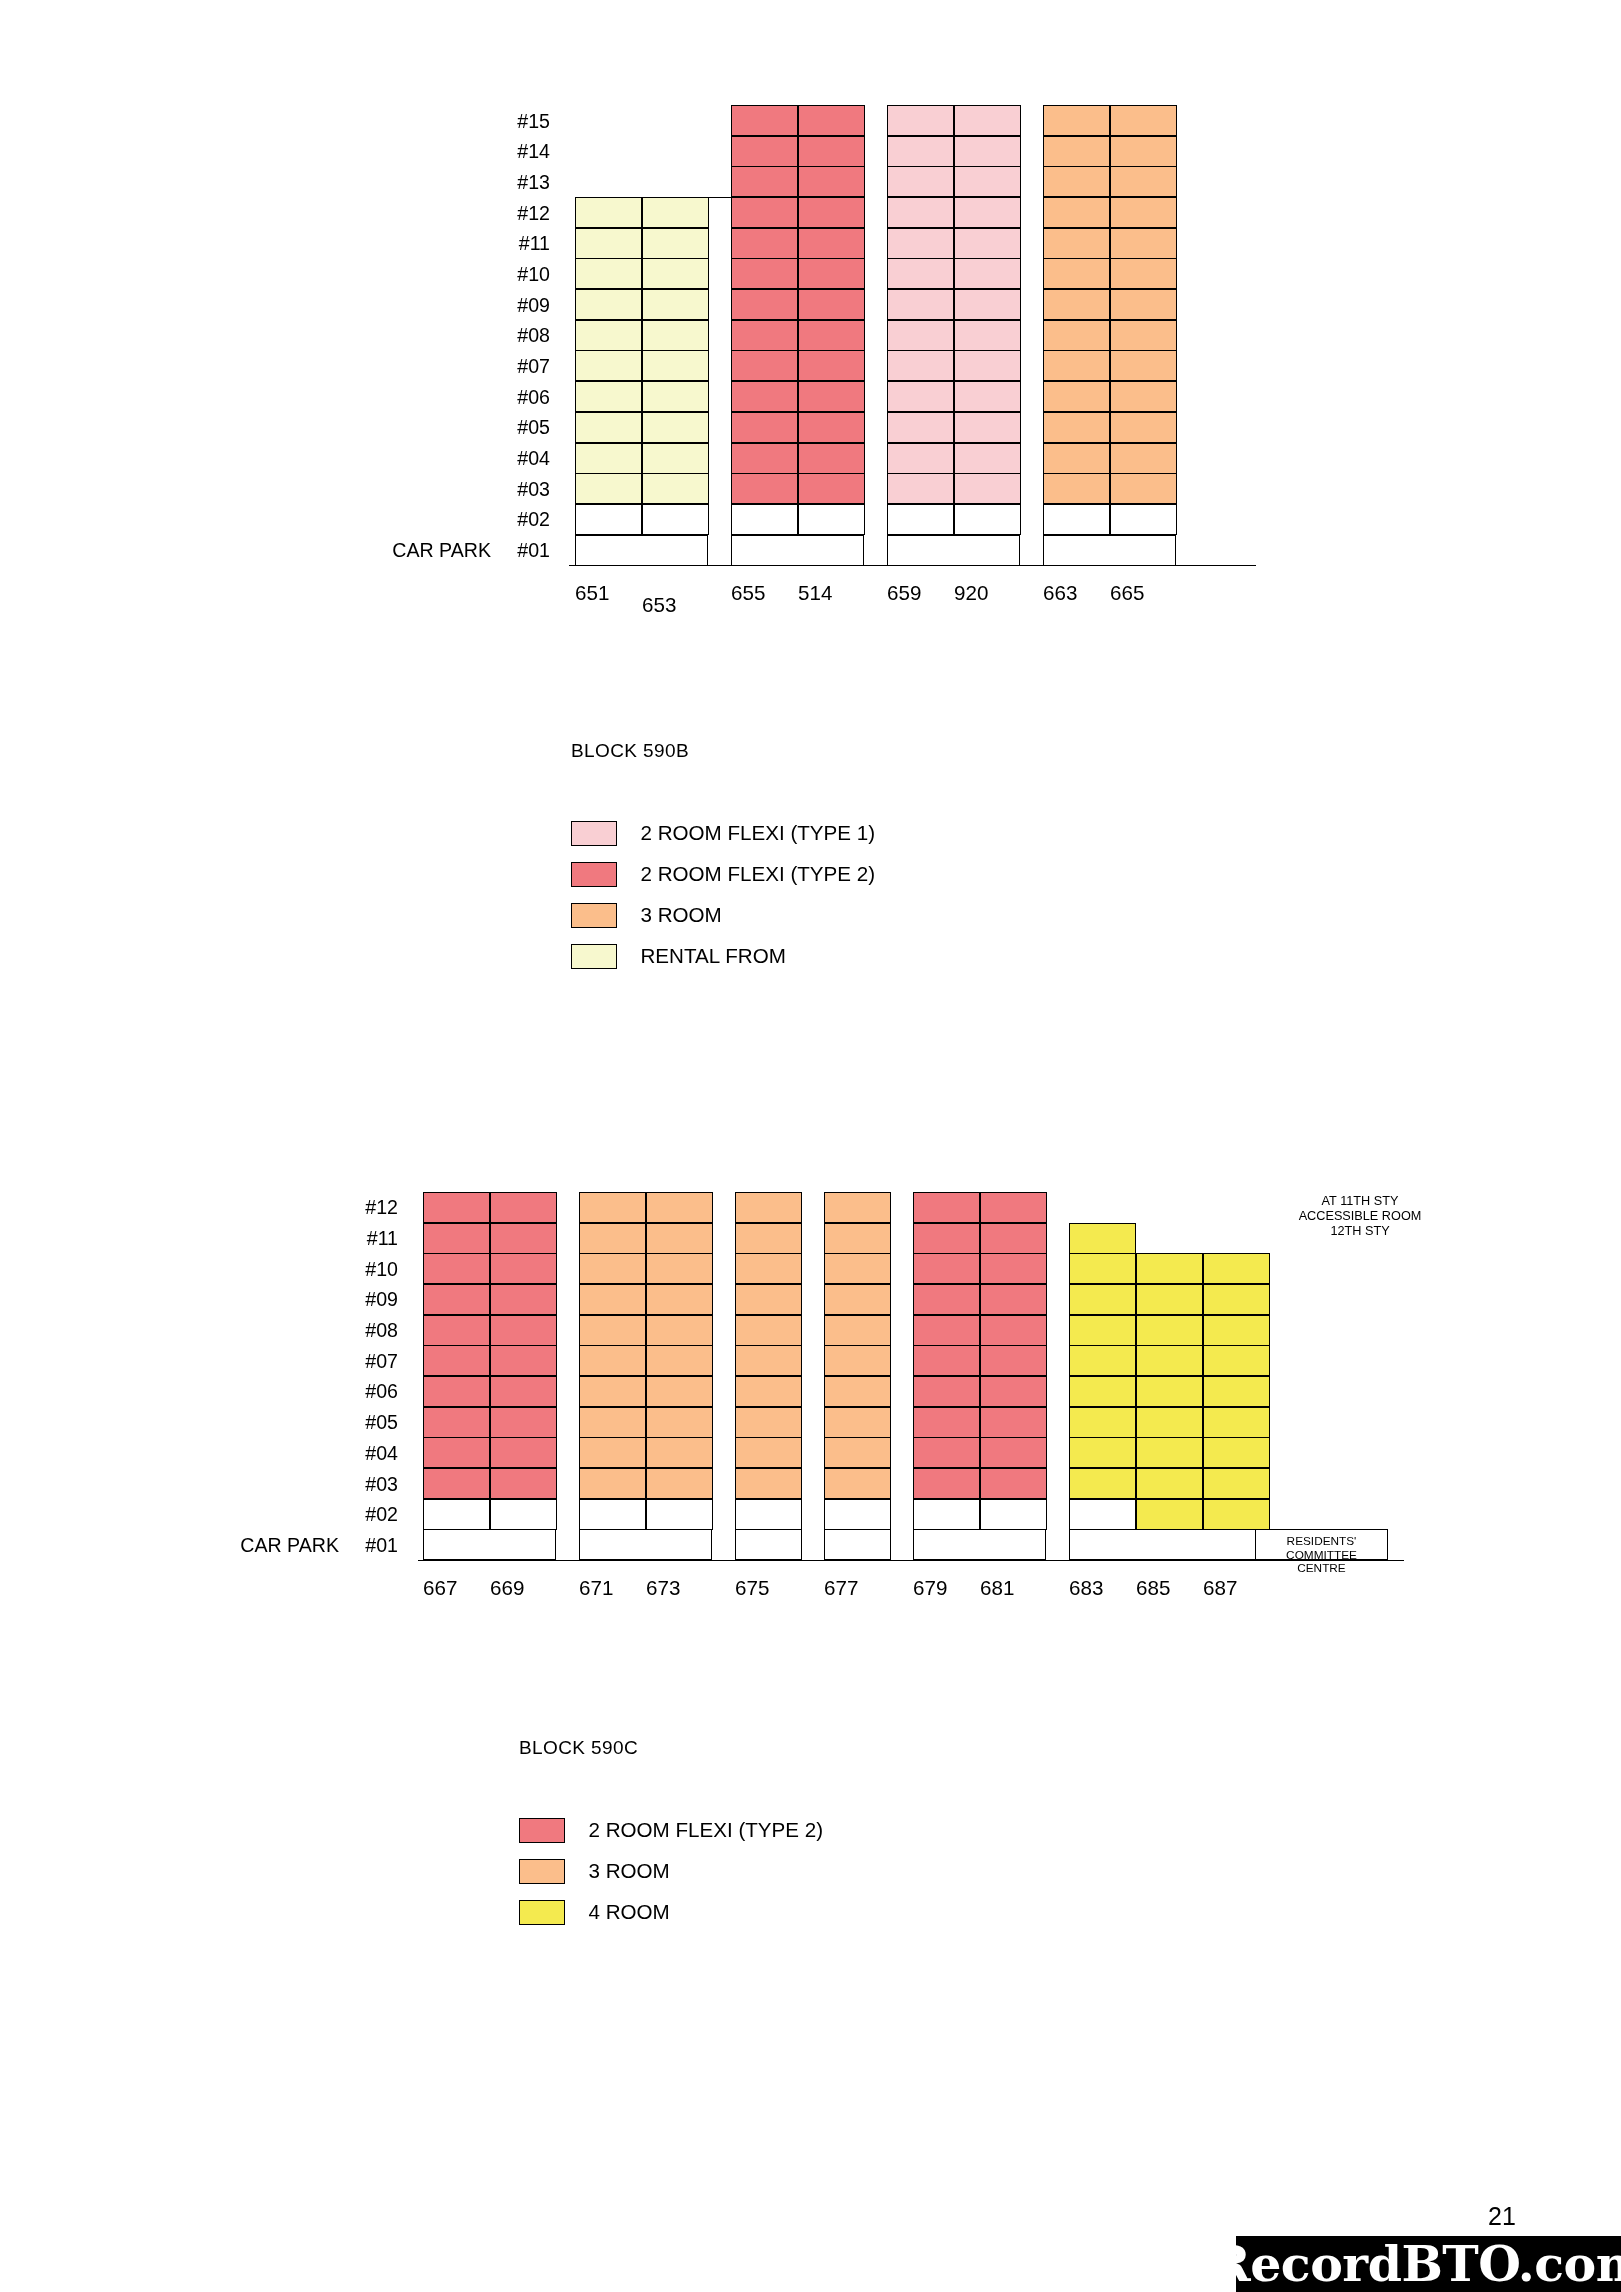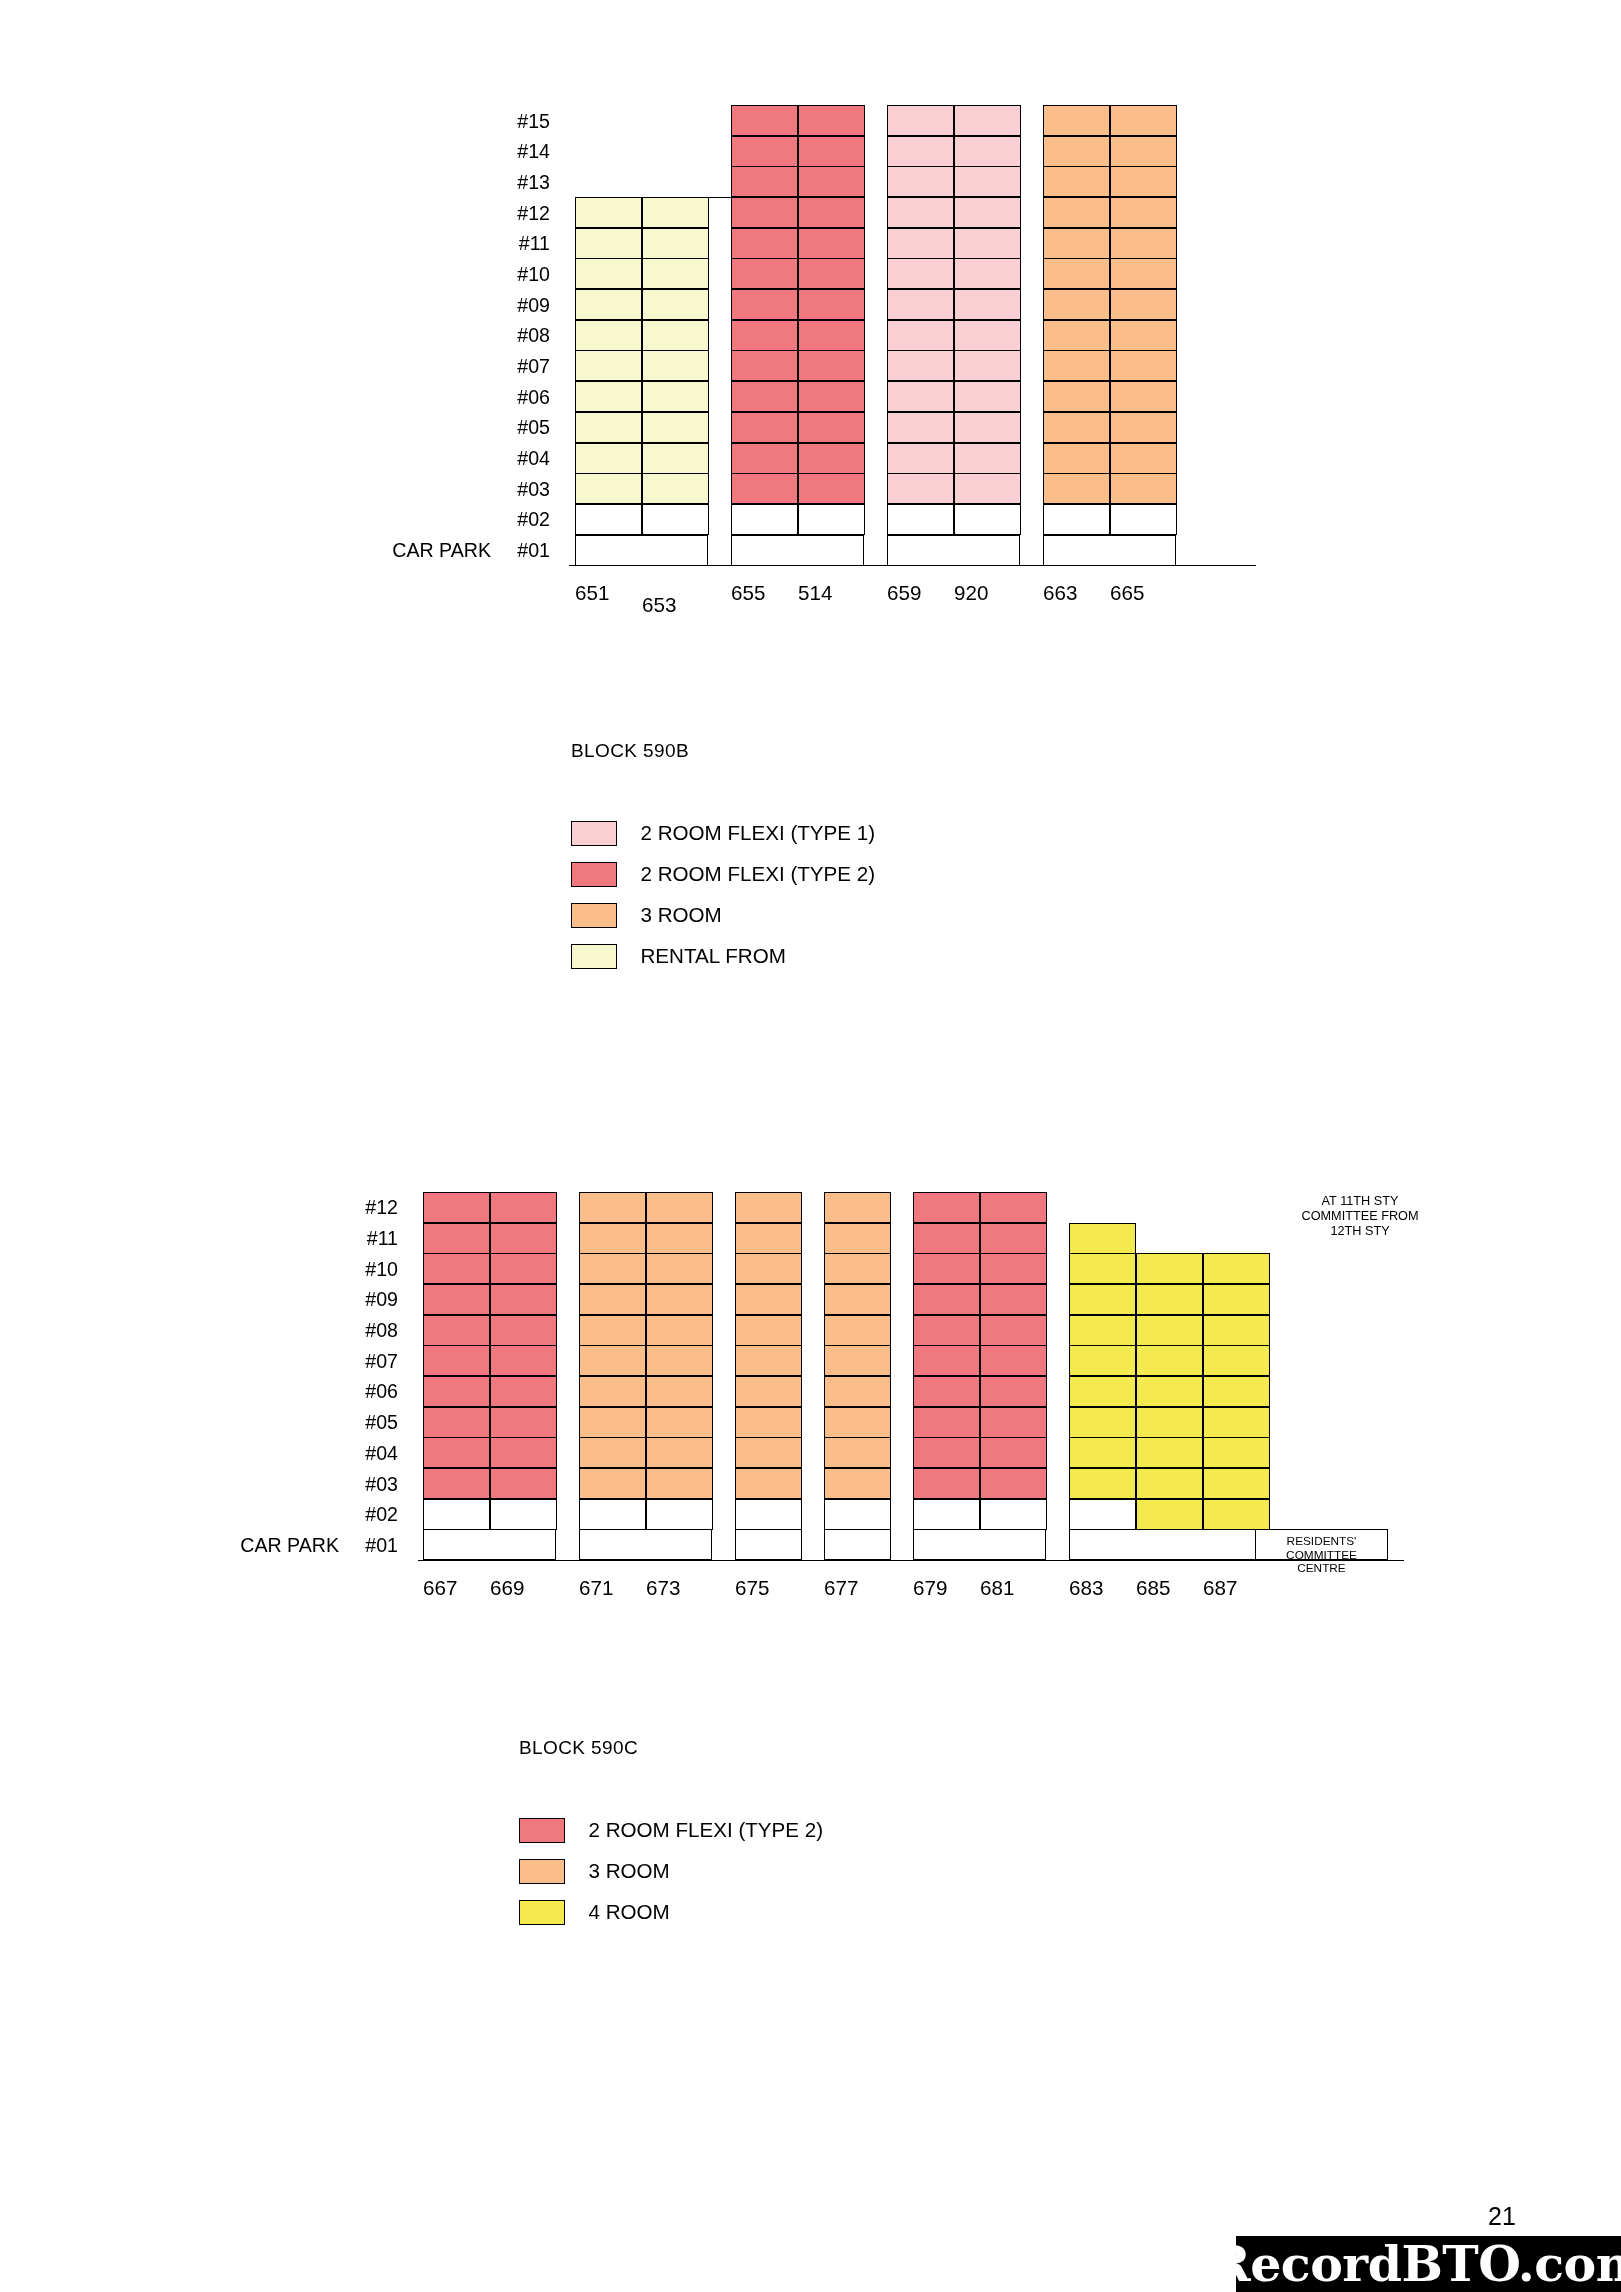--- a/index.html
+++ b/index.html
@@ -408,21 +408,21 @@
     <div class="cell" style="left: 1203px; top: 1468px; width: 67px; height: 31px; background: rgb(244, 234, 79);"></div>
     <div class="cell" style="left: 1069px; top: 1499px; width: 67px; height: 31px; background: rgb(255, 255, 255);"></div>
     <div class="cell" style="left: 1136px; top: 1499px; width: 67px; height: 31px; background: rgb(244, 234, 79);"></div>
     <div class="cell" style="left: 1203px; top: 1499px; width: 67px; height: 31px; background: rgb(244, 234, 79);"></div>
     <div class="cell" style="left: 1069px; top: 1529px; width: 200px; height: 31px; background: rgb(255, 255, 255);"></div>
     <div class="unit-num" style="left: 1069px; width: 67px; top: 1576px;">683</div>
     <div class="unit-num" style="left: 1136px; width: 67px; top: 1576px;">685</div>
     <div class="unit-num" style="left: 1203px; width: 67px; top: 1576px;">687</div>
     <div class="baseline" style="left: 418px; top: 1560px; width: 986px;"></div>
     <div class="annot" style="left: 1262px; top: 1194px; width: 196px;">AT 11TH STY
-COMMITTEE FROM
+ACCESSIBLE ROOM
 12TH STY</div>
     <div class="cell" style="left: 1255px; top: 1529px; width: 133px; height: 31px; background: rgb(255, 255, 255);"></div>
     <div class="rc-label" style="left: 1255px; top: 1535px; width: 133px;">RESIDENTS' COMMITTEE
 CENTRE</div>
   </div>
 
 <div class="block-title" id="title-c" style="left:519px; top:1737px;">BLOCK 590C</div>
 <div class="legend" id="legend-c" style="left:519px; top:1818px;">
     <div class="legend-row">
       <div class="legend-swatch" style="background: rgb(240, 121, 127);"></div>

